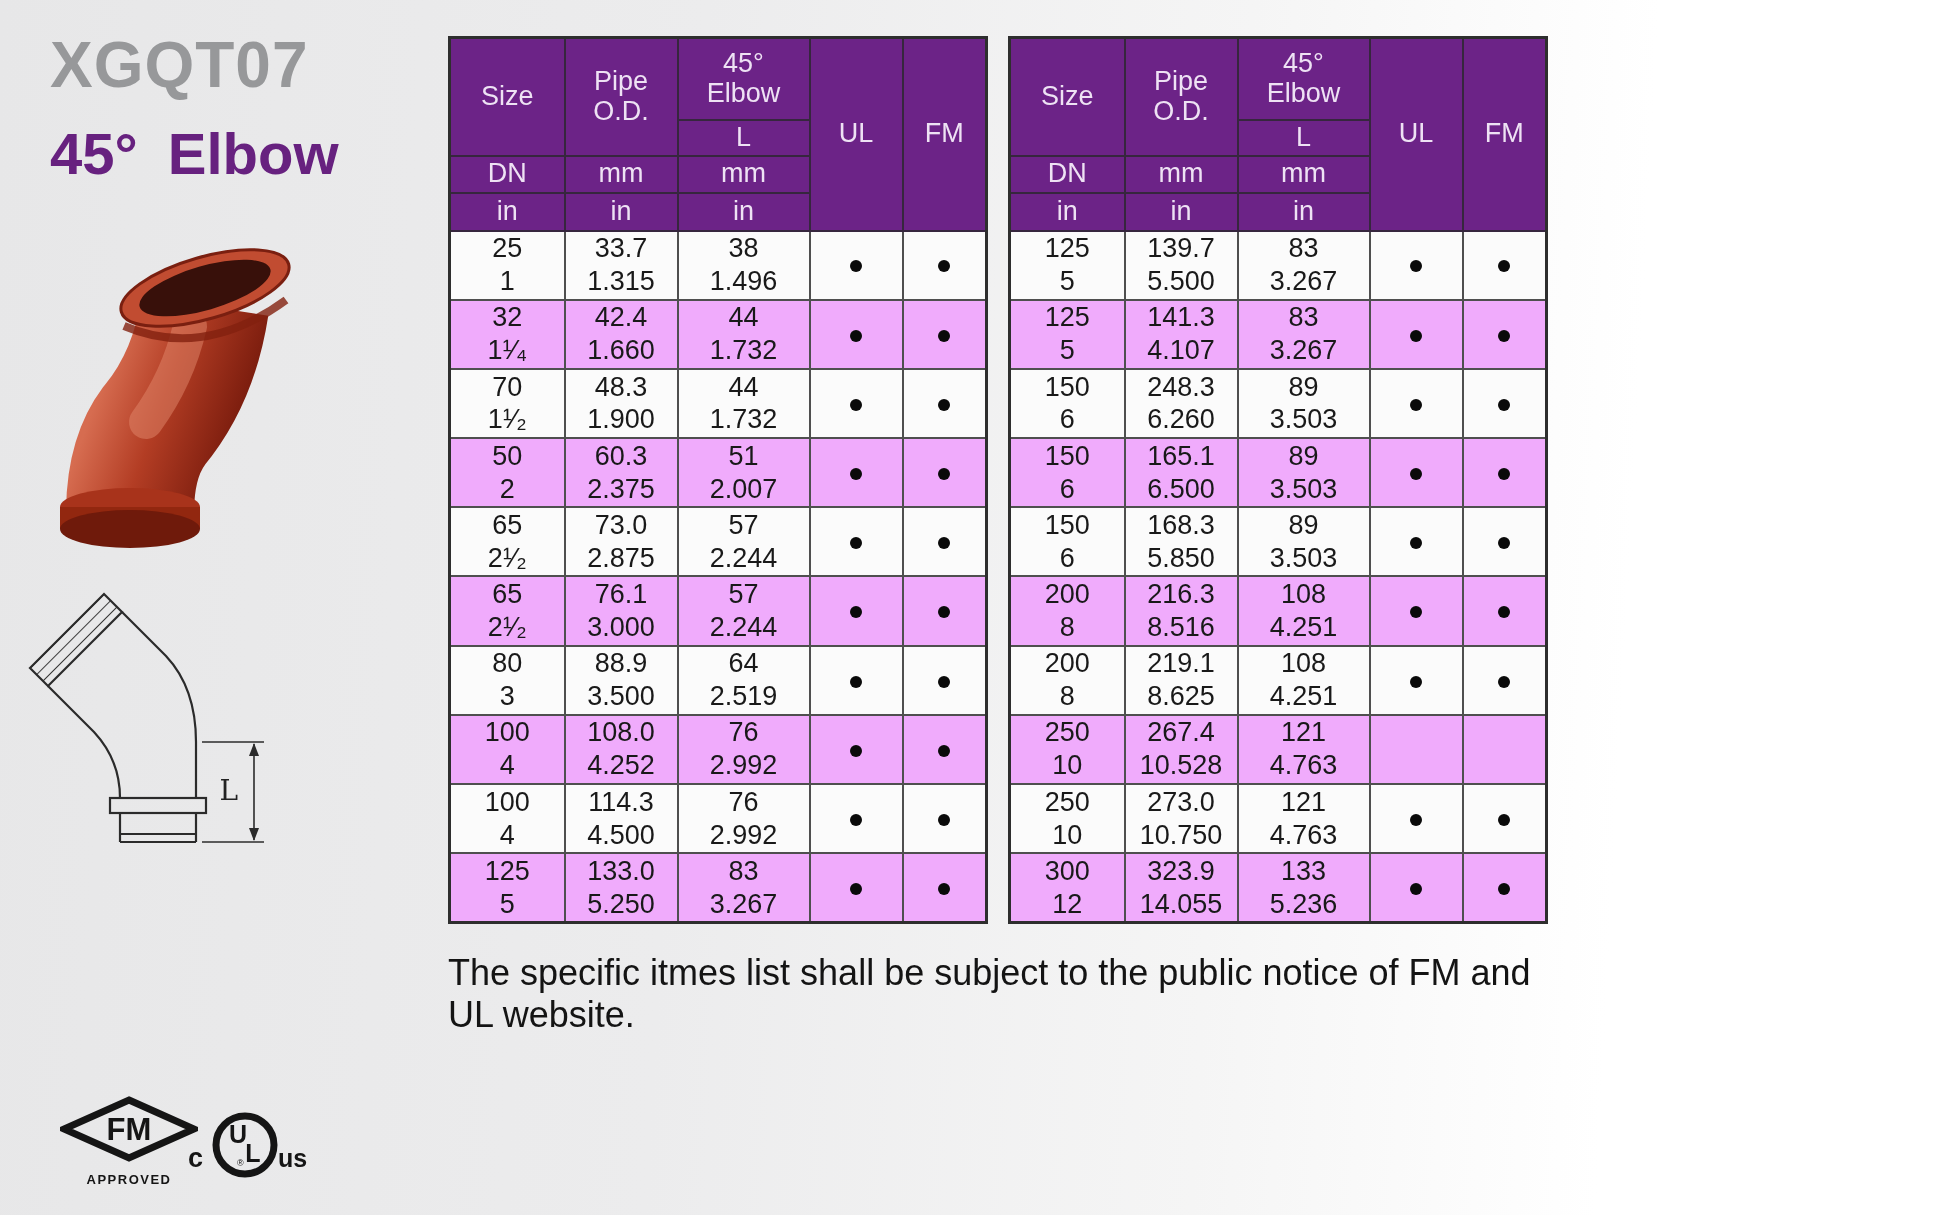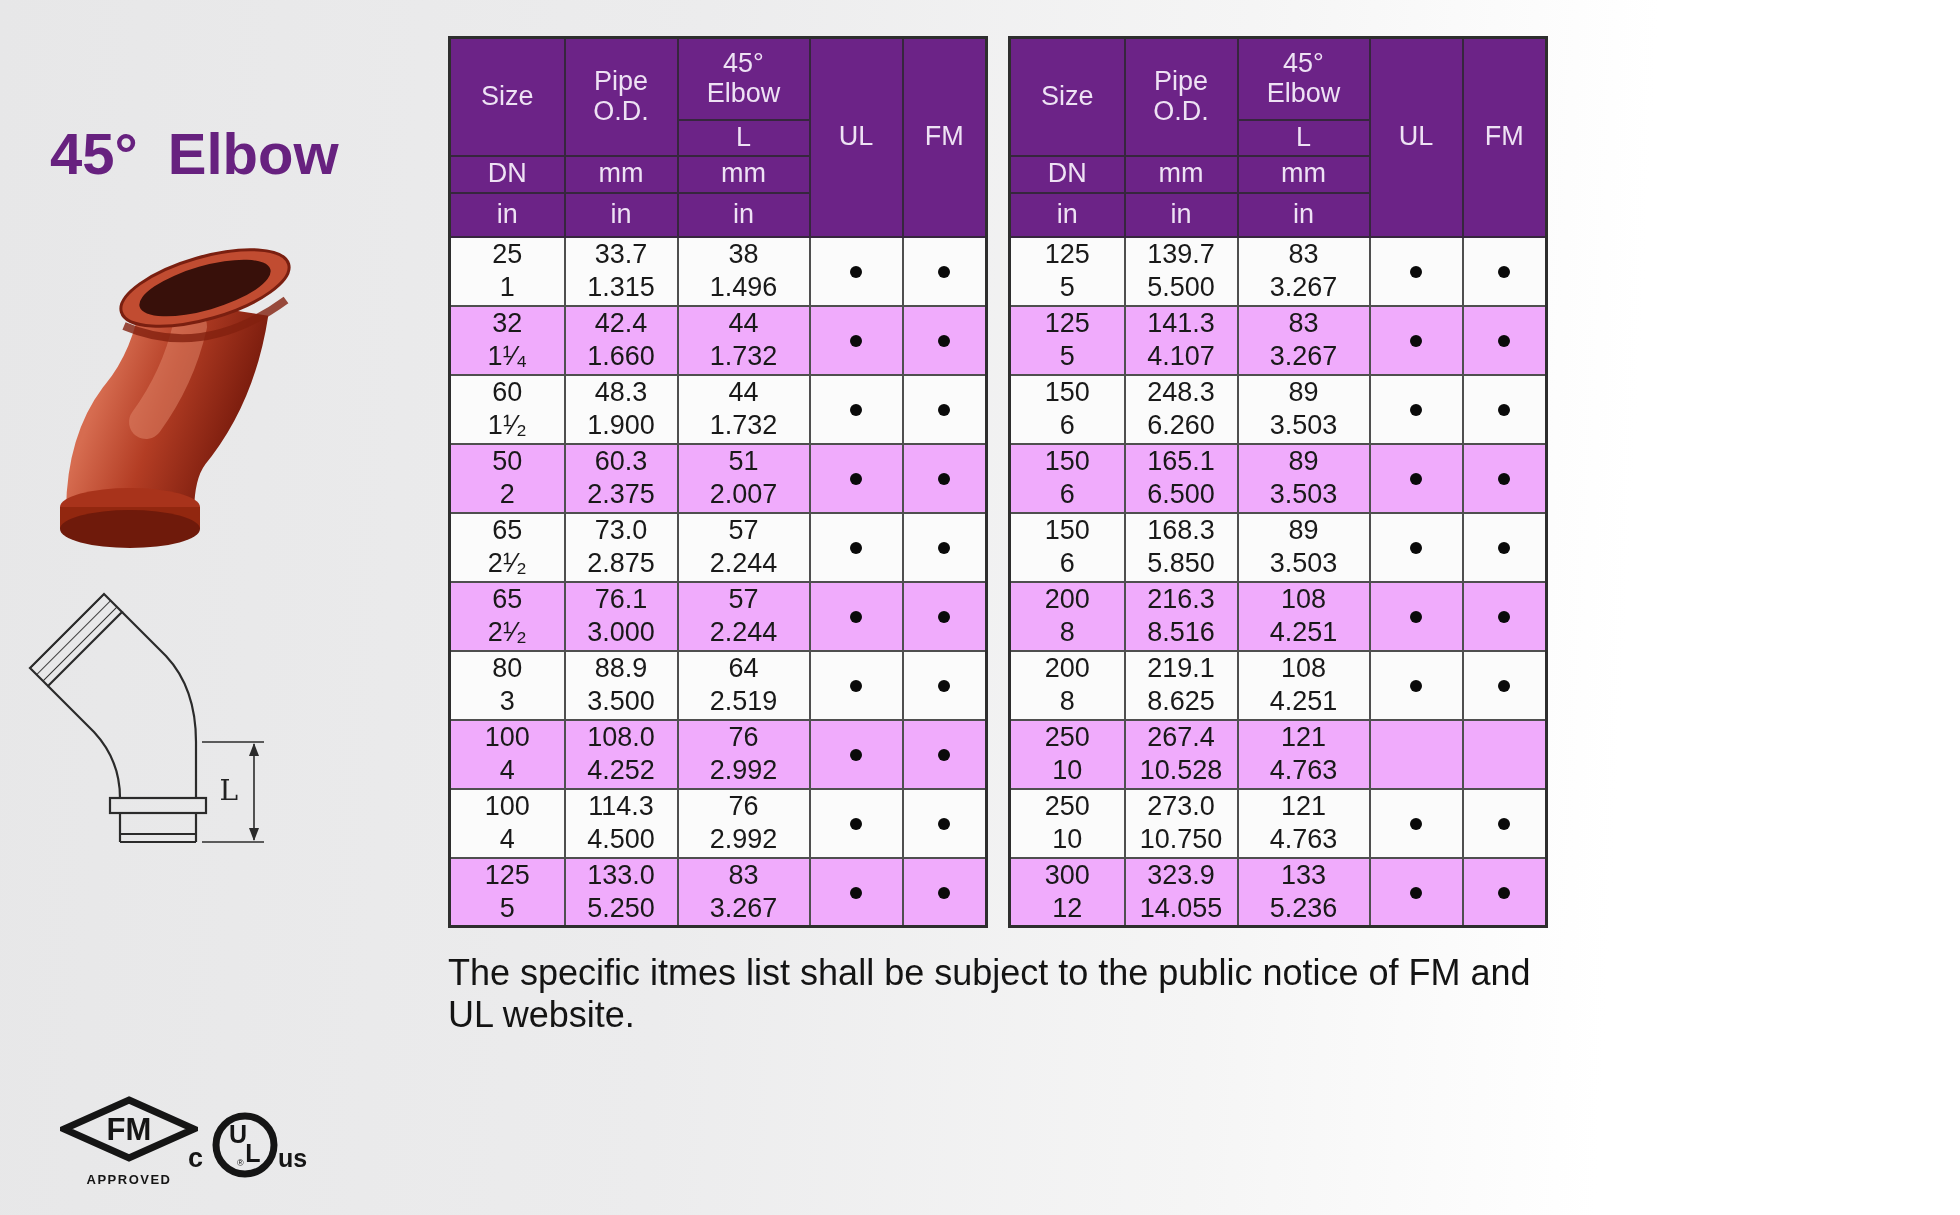--- a/index.html
+++ b/index.html
@@ -39,21 +39,21 @@
   table.spec col.c-ul    { width:93px;  }
   table.spec col.c-fm    { width:84px;  }
   table.spec thead th {
     background:#6c2387; color:#eee2f4; font-weight:400;
     font-size:27px; border:2px solid #36263e; text-align:center;
     padding:0; line-height:1.1;
   }
   table.spec thead tr.h-top   { height:82px; }
   table.spec thead tr.h-l     { height:36px; }
   table.spec thead tr.h-mm    { height:37px; }
-  table.spec thead tr.h-in    { height:44px; }
+  table.spec thead tr.h-in    { height:38px; }
   th.elbow-head { word-spacing:12px; }
   table.spec tbody td {
     border:2px solid #4f4f4f; text-align:center; vertical-align:middle;
     font-size:27px; color:#191919; padding:0; background:#fbfbfb;
   }
   table.spec tbody tr { height:69px; }
   table.spec tbody tr.alt td { background:#f0abfc; }
   table.spec tbody td .v { line-height:1.22; }
   .dot {
     display:inline-block; width:12px; height:12px; border-radius:50%;
@@ -63,20 +63,21 @@
   .note {
     position:absolute; left:448px; top:952px; width:1100px;
     font-size:36px; color:#141414;
   }
 </style>
 </head>
 <body>
 
 <div class="page">
 
+  <div class="title-model">XGQT07</div>
   <div class="title-product">45° Elbow</div>
 
   <svg class="product-photo" width="302" height="344" viewBox="0 0 302 344">
     <defs>
       <linearGradient id="bodyGrad" x1="0" y1="0" x2="1" y2="1">
         <stop offset="0" stop-color="#d66c50"></stop>
         <stop offset="0.45" stop-color="#b33d24"></stop>
         <stop offset="1" stop-color="#7c1d0e"></stop>
       </linearGradient>
     </defs>
@@ -190,21 +191,21 @@
             </td>
             <td>
               <div class="v">44</div>
               <div class="v">1.732</div>
             </td>
             <td><span class="dot"></span></td>
             <td><span class="dot"></span></td>
           </tr>
           <tr>
             <td>
-              <div class="v">60</div>
+              <div class="v">70</div>
               <div class="v">1¹⁄₂</div>
             </td>
             <td>
               <div class="v">48.3</div>
               <div class="v">1.900</div>
             </td>
             <td>
               <div class="v">44</div>
               <div class="v">1.732</div>
             </td>

